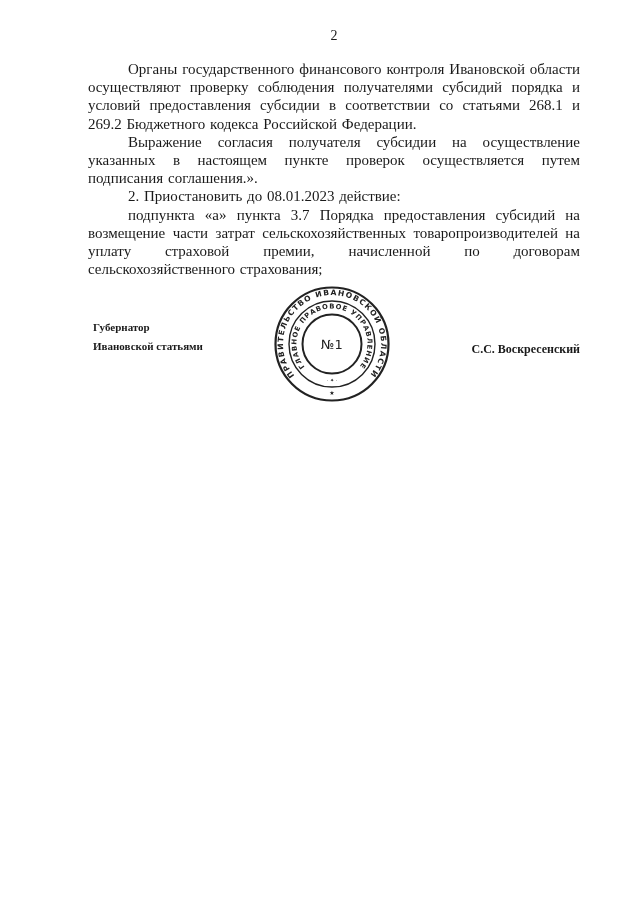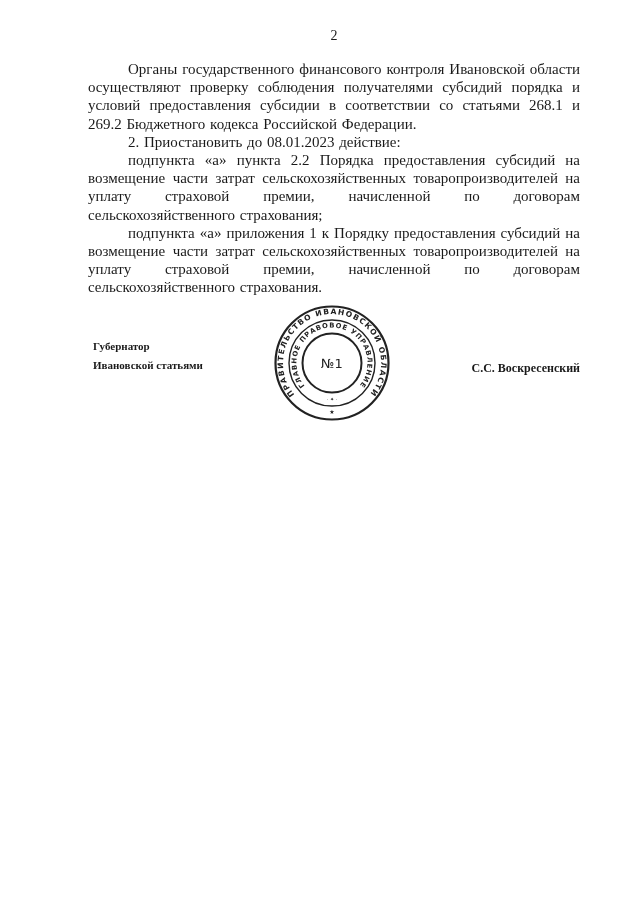--- a/index.html
+++ b/index.html
@@ -84,23 +84,23 @@
 </style>
 </head>
 <body>
 
 <div class="page">
 
   <div class="page-number">2</div>
 
   <div class="content">
     <p>Органы государственного финансового контроля Ивановской области осуществляют проверку соблюдения получателями субсидий порядка и условий предоставления субсидии в соответствии со статьями 268.1 и 269.2 Бюджетного кодекса Российской Федерации.</p>
+    <p>Выражение согласия получателя субсидии на осуществление указанных в настоящем пункте проверок осуществляется путем подписания соглашения.».</p>
     <p>2. Приостановить до 08.01.2023 действие:</p>
-    <p>подпункта «а» пункта 2.2 Порядка предоставления субсидий на возмещение части затрат сельскохозяйственных товаропроизводителей на уплату страховой премии, начисленной по договорам сельскохозяйственного страхования;</p>
-    <p>подпункта «а» приложения 1 к Порядку предоставления субсидий на возмещение части затрат сельскохозяйственных товаропроизводителей на уплату страховой премии, начисленной по договорам сельскохозяйственного страхования.</p>
+    <p>подпункта «а» пункта 3.7 Порядка предоставления субсидий на возмещение части затрат сельскохозяйственных товаропроизводителей на уплату страховой премии, начисленной по договорам сельскохозяйственного страхования;</p>
 
     <div class="signature-block">
 
       <div class="sig-left">
         <div>Губернатор</div>
         <div>Ивановской статьями</div>
       </div>
 
       <div class="stamp-wrap">
         <svg class="stamp-svg" viewBox="0 0 120 122">

